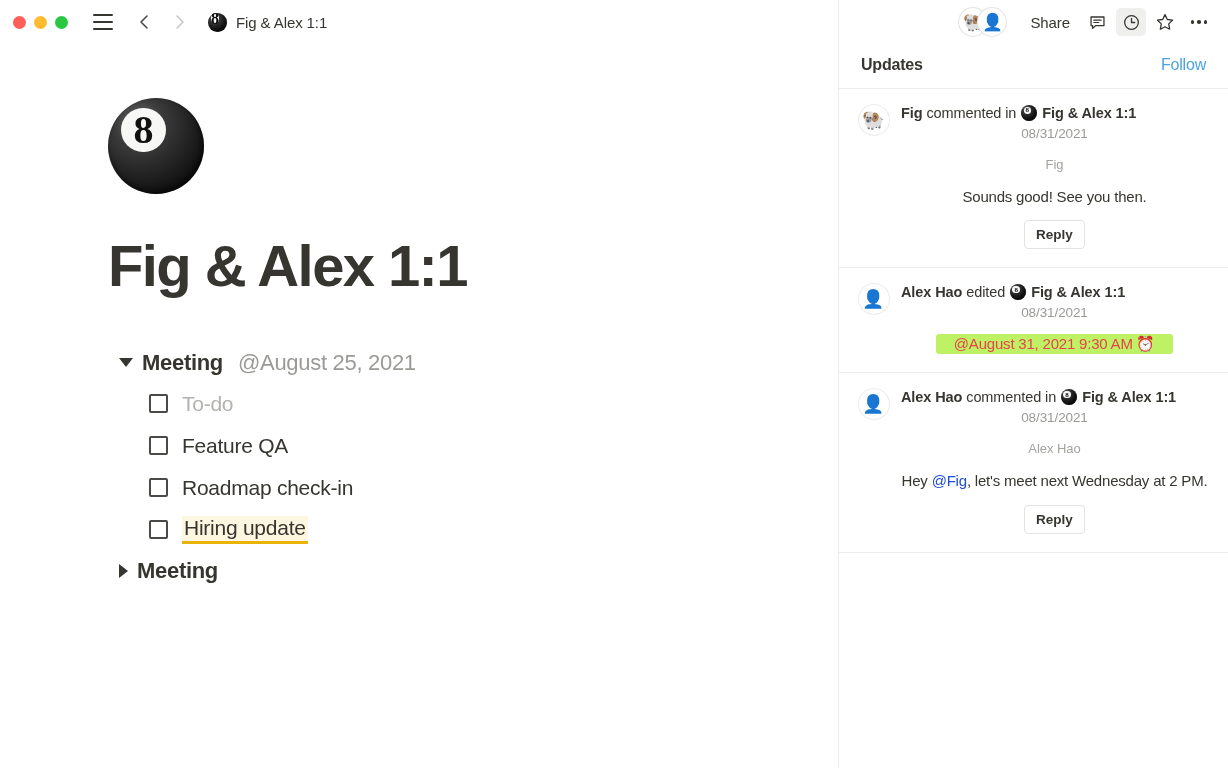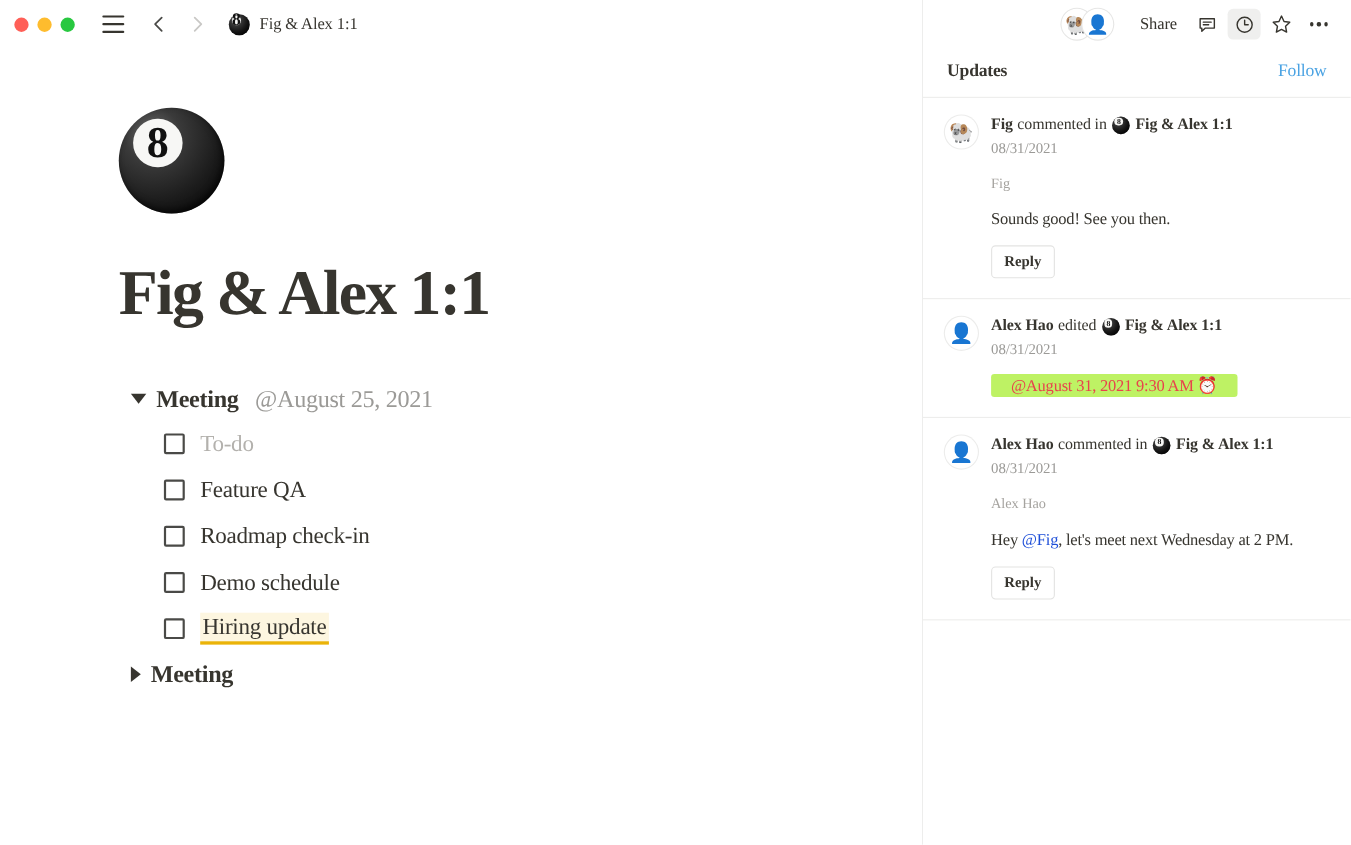--- a/index.html
+++ b/index.html
@@ -3,21 +3,21 @@
 <meta charset="utf-8">
 <style>
   * { box-sizing: border-box; margin: 0; padding: 0; }
   html, body {
     width: 1228px; height: 768px;
     background: #ffffff;
     font-family: "Liberation Sans", sans-serif;
     -webkit-font-smoothing: antialiased;
     overflow: hidden;
   }
-  #app { position: relative; width: 1228px; height: 768px; display: flex; font-family: Liberation Serif, serif; }
+  #app { position: relative; width: 1228px; height: 768px; display: flex; }
 
   
   .doc-pane { width: 838px; height: 768px; position: relative; background: #fff; }
 
   .titlebar {
     height: 44px; display: flex; align-items: center; padding: 0 0 0 13px; gap: 0;
   }
   .traffic { display: flex; align-items: center; gap: 8px; }
   .dot { width: 13px; height: 13px; border-radius: 50%; }
   .dot.red { background: #FF5F57; }
@@ -128,21 +128,21 @@
     padding: 16px 20px 18px 20px;
     border-bottom: 1px solid #ededec;
     display: flex; gap: 12px;
   }
   .u-avatar {
     width: 30px; height: 30px; border-radius: 50%; background: #fff;
     box-shadow: 0 0 0 1px #ececeb; flex: none;
     display: flex; align-items: center; justify-content: center; font-size: 18px; line-height: 1;
     overflow: hidden;
   }
-  .u-body { flex: 1; min-width: 0; }
+  .u-body { flex: 1; min-width: 0; text-align: center; }
   .u-line { font-size: 14.5px; color: #37352f; display: flex; align-items: center; flex-wrap: wrap; gap: 4px; letter-spacing: -0.1px; }
   .u-actor { font-weight: 700; }
   .u-verb { font-weight: 400; }
   .u-ball { width: 16px; height: 16px; margin: 0 1px; }
   .u-ball::after { font-size: 7px; }
   .u-page { font-weight: 700; }
   .u-date { font-size: 13.5px; color: #9b9a97; margin-top: 5px; letter-spacing: -0.1px; }
 
   .u-comment { margin-top: 16px; }
   .u-cname { font-size: 13px; color: #a5a39f; letter-spacing: -0.05px; }
@@ -220,24 +220,20 @@
         <div class="todo-row">
           <span class="cbox"></span>
           <span class="todo-text">Feature QA</span>
         </div>
         <div class="todo-row">
           <span class="cbox"></span>
           <span class="todo-text">Roadmap check-in</span>
         </div>
         <div class="todo-row">
           <span class="cbox"></span>
-          <span class="todo-text">Demo schedule</span>
-        </div>
-        <div class="todo-row">
-          <span class="cbox"></span>
           <span class="todo-text hl">Hiring update</span>
         </div>
 
         <div class="toggle-row">
           <span class="tri closed"></span>
           <span class="toggle-label">Meeting</span>
         </div>
 
       </div>
     </div>

